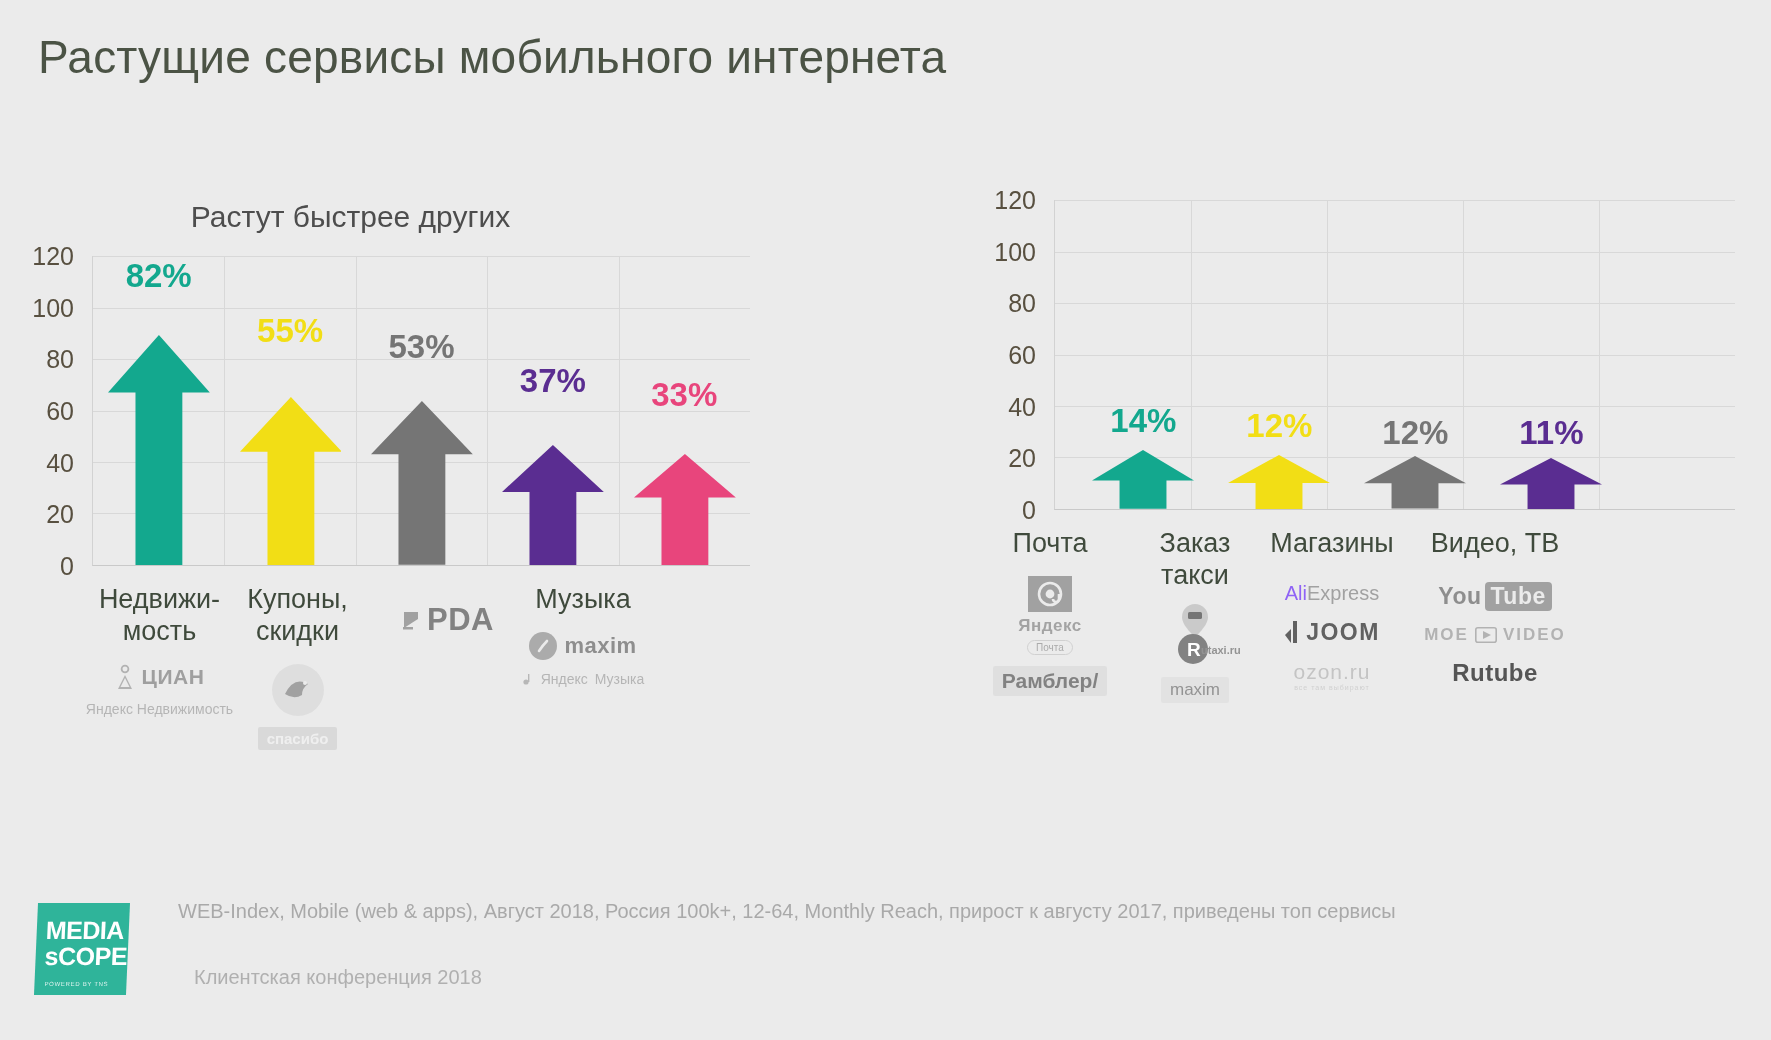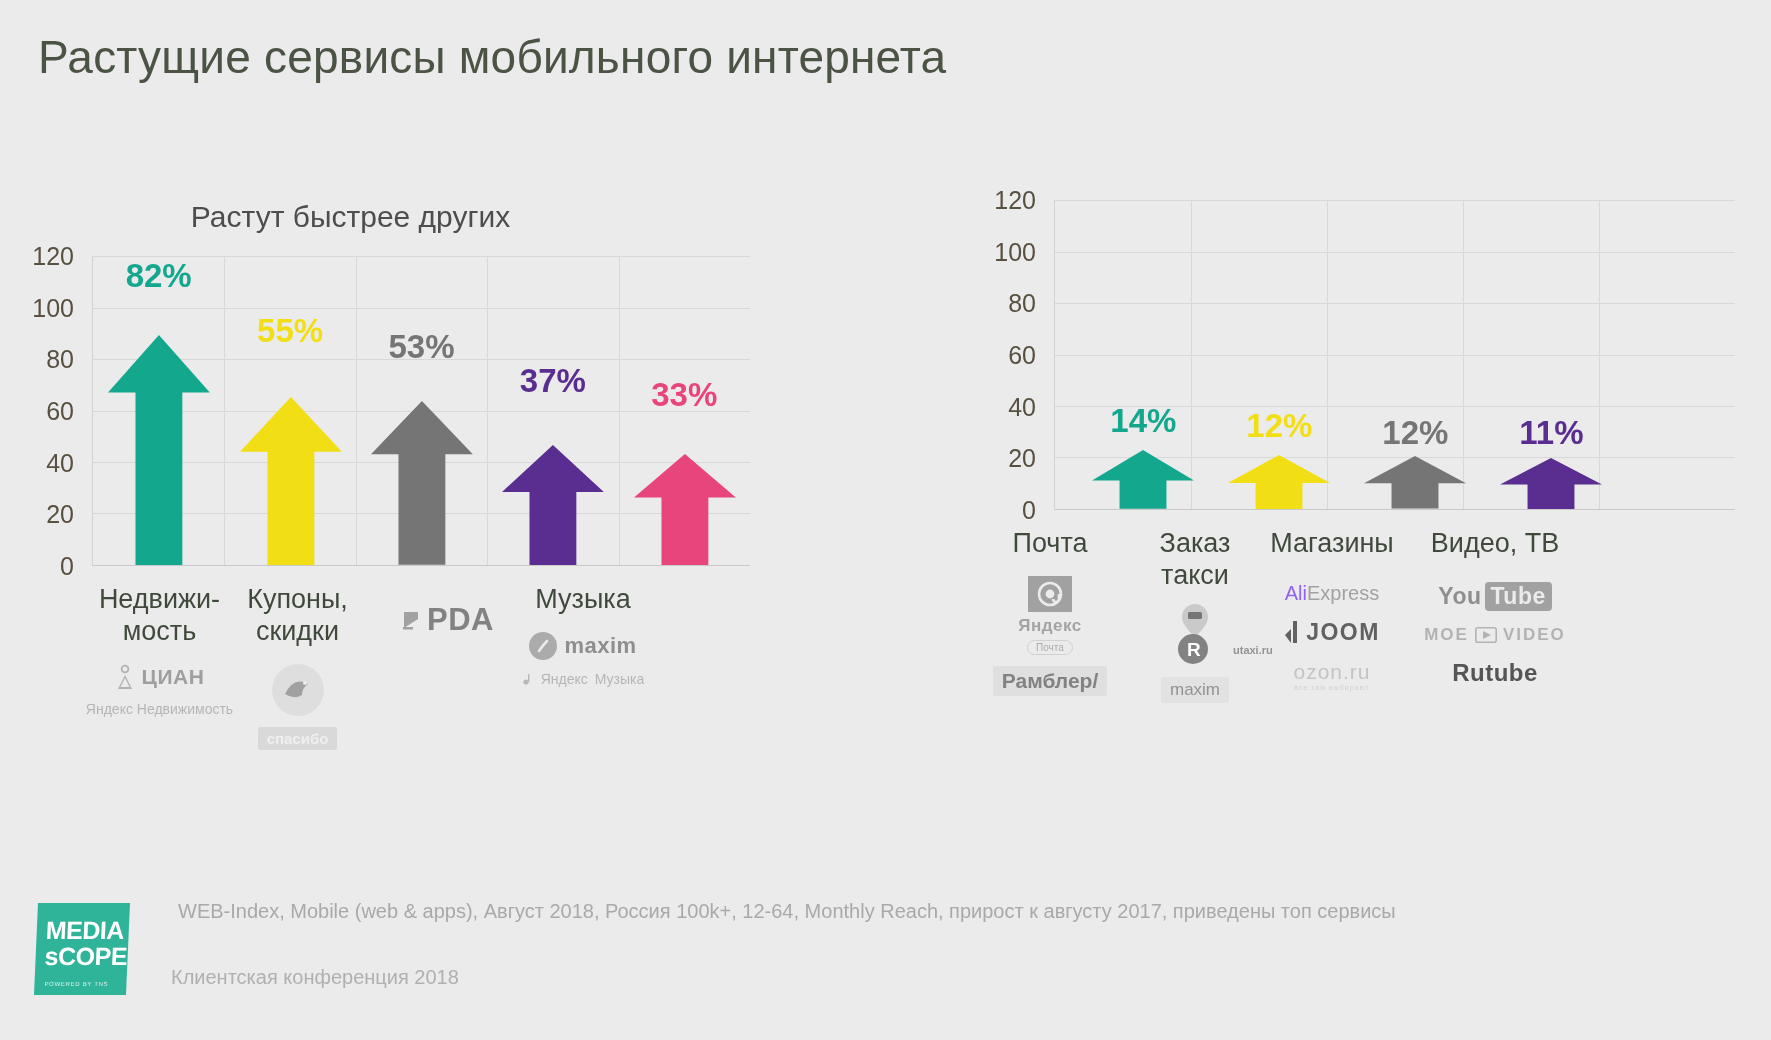--- a/index.html
+++ b/index.html
@@ -178,21 +178,21 @@
 
   .foot-src {
     position: absolute;
     left: 178px; top: 900px;
     font-size: 20px;
     color: #a9a9a9;
     white-space: nowrap;
   }
   .foot-conf {
     position: absolute;
-    left: 171px; top: 966px;
+    left: 194px; top: 966px;
     font-size: 20px;
     color: #b0b0b0;
     white-space: nowrap;
   }
 </style>
 </head>
 <body>
 
 <div class="slide">
 
@@ -405,21 +405,21 @@
         <div class="cat-label">Заказ
 такси</div>
         <div class="logos" style="margin-top:8px;">
           <div class="logo" style="position:relative;width:64px;height:66px;">
             <svg width="64" height="66" viewBox="0 0 64 66">
               <path d="M32 4 a13 13 0 0 1 13 13 c0 9 -13 20 -13 20 s-13 -11 -13 -20 a13 13 0 0 1 13 -13 z" fill="#c9c9c9"></path>
               <rect x="25" y="12" width="14" height="7" rx="1.6" fill="#6f6f6f"></rect>
               <circle cx="30" cy="49" r="15" fill="#7d7d7d"></circle>
               <text x="24" y="56" font-size="19" font-weight="bold" fill="#ffffff" font-family="Liberation Sans, sans-serif">R</text>
             </svg>
-            <span style="position:absolute;left:38px;top:44px;font-size:11px;color:#8f8f8f;font-weight:bold;margin-left:32px;">utaxi.ru</span>
+            <span style="position:absolute;left:38px;top:44px;font-size:11px;color:#8f8f8f;font-weight:bold;">utaxi.ru</span>
           </div>
           <div class="logo lg-box" style="font-size:17px;background:#e2e2e2;color:#8f8f8f;font-weight:400;">maxim</div>
         </div>
       </div>
 
       <div class="cat" style="left:272px; width:160px;">
         <div class="cat-label">Магазины</div>
         <div class="logos" style="margin-top:22px;gap:14px;">
           <div class="logo" style="font-size:20px;">
             <span style="color:#8b5cf6;">Ali</span><span style="color:#9e9e9e;margin-top:22px;">Express</span>

